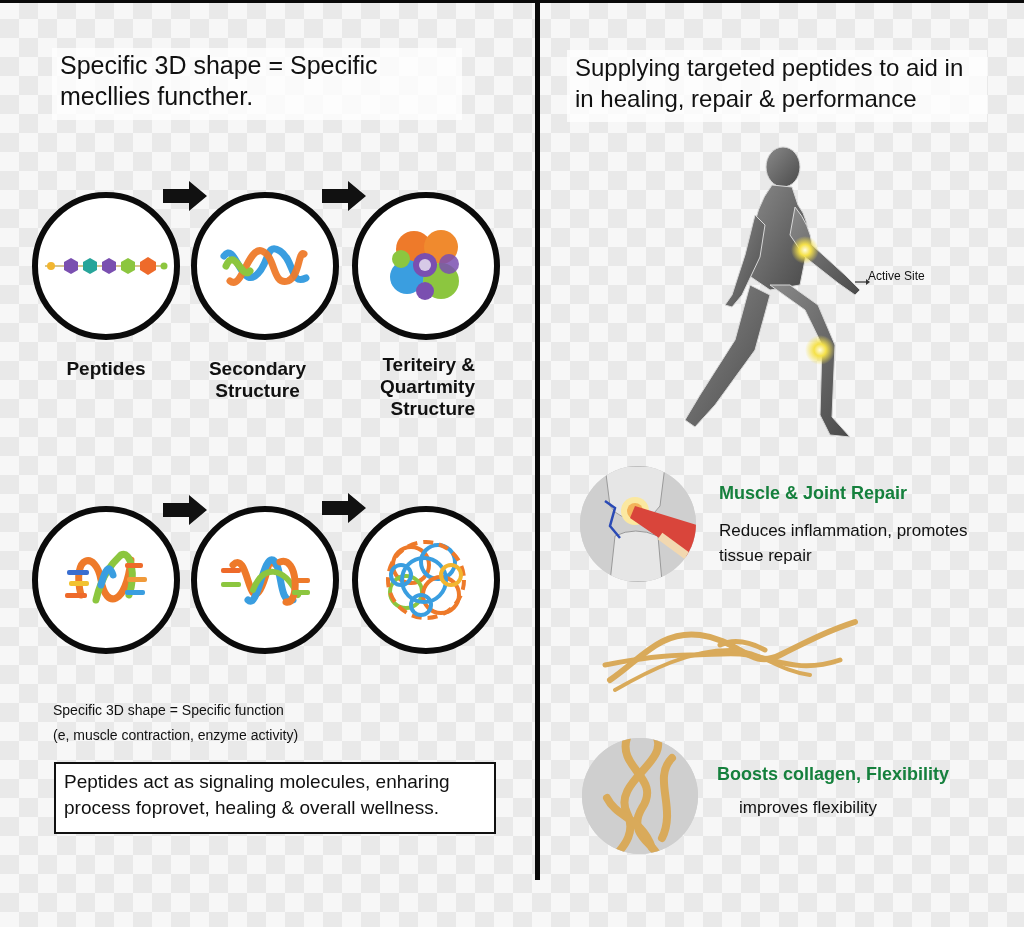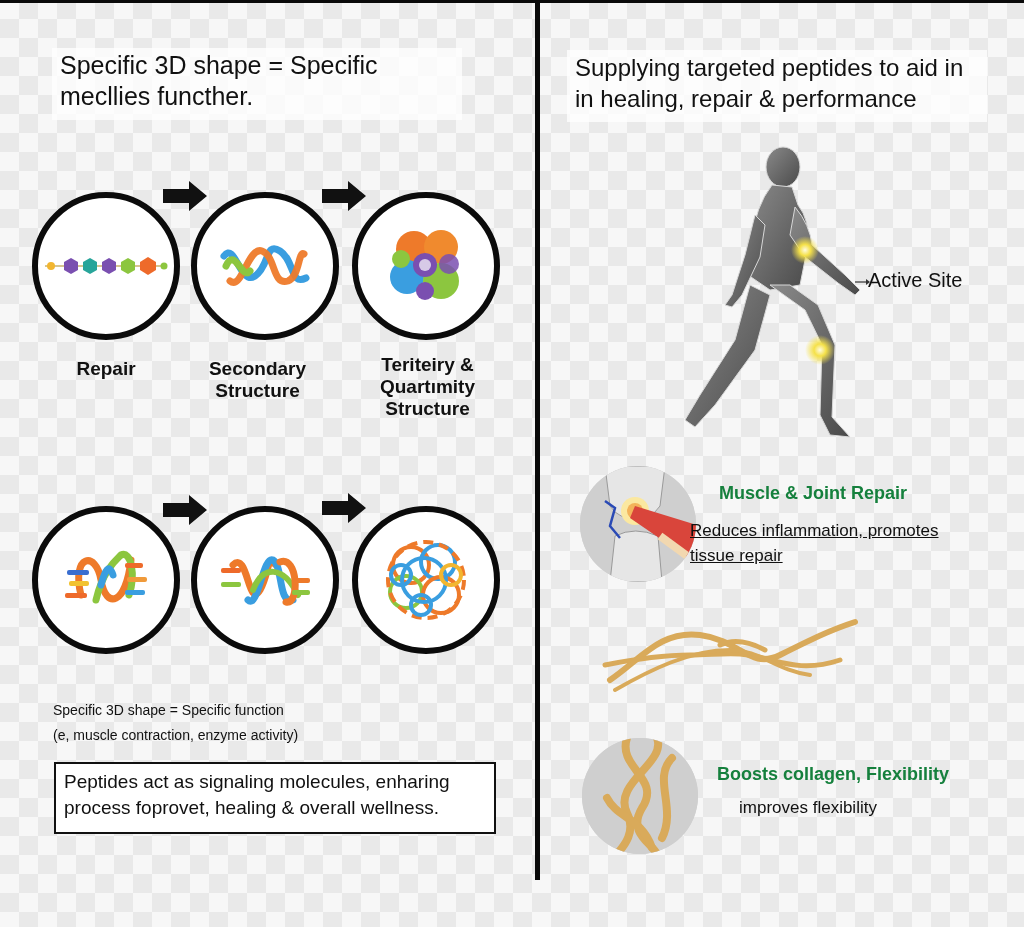--- a/index.html
+++ b/index.html
@@ -40,21 +40,21 @@
     position: absolute; left: 53px; top: 698px; width: 470px;
     font-size: 14px; line-height: 25px; color: #111;
   }
   .note-box {
     position: absolute; left: 54px; top: 762px; width: 442px; height: 72px;
     border: 2px solid #111; background: #fff; padding: 5px 8px;
     font-size: 19px; line-height: 26px; color: #111;
   }
 
   .body-figure { position: absolute; left: 660px; top: 145px; width: 220px; height: 300px; }
-  .active-site { position: absolute; left: 868px; top: 269px; font-size: 20px; color: #111; text-align: right; }
+  .active-site { position: absolute; left: 868px; top: 269px; font-size: 12px; color: #111; text-align: right; }
 
   .feature-img { position: absolute; width: 116px; height: 116px; border-radius: 50%; background: #cfcfcf; overflow: hidden; }
   .feature-title { position: absolute; font-weight: bold; font-size: 18px; color: #15803d; }
   .feature-desc { position: absolute; font-size: 17px; line-height: 25px; color: #111; }
   .fiber-strand { position: absolute; left: 600px; top: 610px; width: 260px; height: 85px; }
 </style>
 </head>
 <body>
 
 <div class="top-bar"></div>
@@ -94,23 +94,23 @@
     <circle cx="46" cy="46" r="6" fill="#fff" opacity="0.7"></circle>
   </svg>
 </div>
 <svg class="arrow" style="left:163px;top:181px;" viewBox="0 0 44 30">
   <polygon points="0,8 26,8 26,0 44,15 26,30 26,22 0,22" fill="#111"></polygon>
 </svg>
 <svg class="arrow" style="left:322px;top:181px;" viewBox="0 0 44 30">
   <polygon points="0,8 26,8 26,0 44,15 26,30 26,22 0,22" fill="#111"></polygon>
 </svg>
 
-<div class="stage-label" style="left:46px;top:358px;width:120px;">Repair</div>
+<div class="stage-label" style="left:46px;top:358px;width:120px;">Peptides</div>
 <div class="stage-label" style="left:195px;top:358px;width:125px;">Secondary Structure</div>
-<div class="stage-label" style="left:365px;top:354px;width:125px;">Teriteiry &amp; Quartımity Structure</div>
+<div class="stage-label" style="left:350px;top:354px;width:125px;text-align:right;">Teriteiry &amp; Quartımity Structure</div>
 
 <div class="circle" style="left:32px;top:506px;">
   <svg width="90" height="70" viewBox="0 0 90 70">
     <path d="M20 50 C10 10 35 5 40 35 C45 65 65 60 70 15" fill="none" stroke="#ee7a2a" stroke-width="7" stroke-linecap="round"></path>
     <path d="M35 55 C42 25 55 15 60 10 C70 5 75 30 68 50" fill="none" stroke="#8cc63f" stroke-width="7" stroke-linecap="round"></path>
     <path d="M40 40 C44 25 48 18 52 30" fill="none" stroke="#3a9ee0" stroke-width="7" stroke-linecap="round"></path>
     <rect x="6" y="25" width="22" height="5" rx="2" fill="#3a6ed0"></rect>
     <rect x="8" y="36" width="20" height="5" rx="2" fill="#f2c230"></rect>
     <rect x="4" y="48" width="22" height="5" rx="2" fill="#ee6a2a"></rect>
     <rect x="64" y="18" width="18" height="5" rx="2" fill="#ee6a2a"></rect>
@@ -193,21 +193,21 @@
     <path d="M25 0 L30 40 Q40 55 55 50 Q70 55 80 40 L85 0 Z" fill="#e6e6e6" stroke="#999"></path>
     <path d="M30 116 L35 70 Q55 60 78 70 L82 116 Z" fill="#e6e6e6" stroke="#999"></path>
     <circle cx="55" cy="45" r="14" fill="#fbe8a0"></circle>
     <circle cx="55" cy="45" r="8" fill="#f3b35a"></circle>
     <path d="M55 40 L120 60 L120 100 L50 52 Z" fill="#d9453b"></path>
     <path d="M25 35 L35 42 L30 60 L40 72" fill="none" stroke="#2a4ab5" stroke-width="2.5"></path>
     <path d="M80 70 L110 92" stroke="#f2d8b0" stroke-width="8"></path>
   </svg>
 </div>
 <div class="feature-title" style="left:719px;top:483px;">Muscle &amp; Joint Repair</div>
-<div class="feature-desc" style="left:690px;top:518px;width:295px;text-decoration:underline;">Reduces inflammation, promotes tissue repair</div>
+<div class="feature-desc" style="left:719px;top:518px;width:295px;">Reduces inflammation, promotes tissue repair</div>
 
 <svg class="fiber-strand" viewBox="0 0 260 85">
   <g fill="none" stroke="#d9aa5a" stroke-linecap="round">
     <path d="M10 70 C40 50 60 20 100 25 C140 30 150 60 180 45 C210 30 230 20 255 12" stroke-width="6"></path>
     <path d="M5 55 C30 50 60 45 90 45 C120 45 140 40 170 50 C190 55 210 60 240 50" stroke-width="5"></path>
     <path d="M15 80 C50 60 90 40 130 40 C160 40 175 60 210 65" stroke-width="4"></path>
     <path d="M120 35 C135 28 150 32 165 40" stroke-width="5"></path>
   </g>
 </svg>
 

